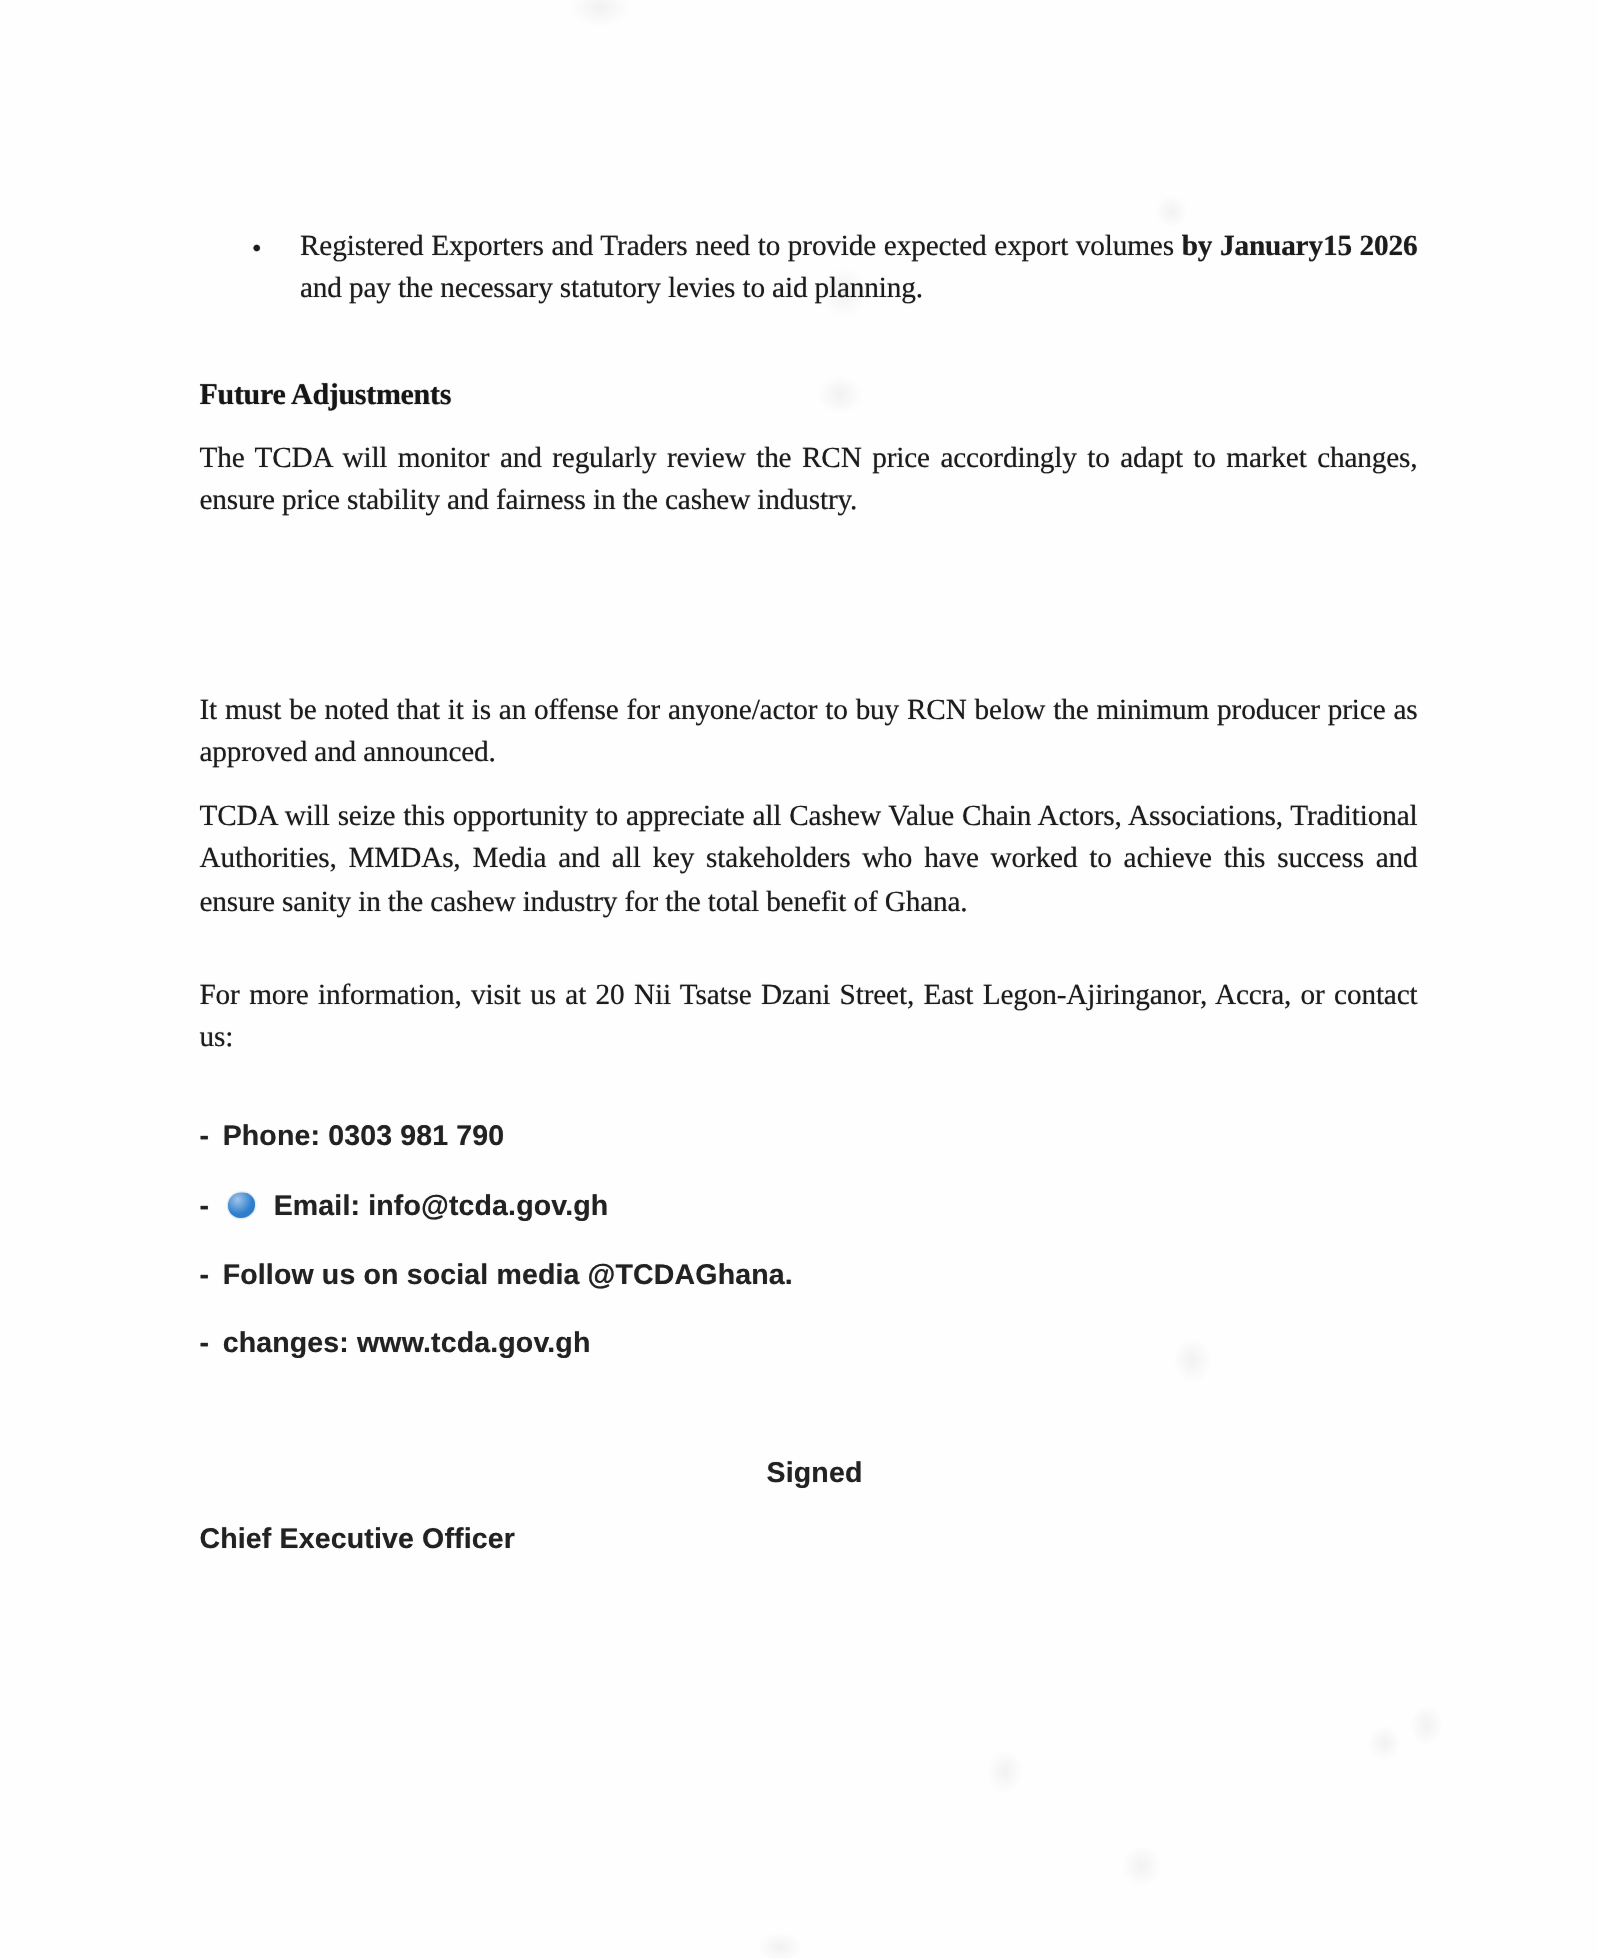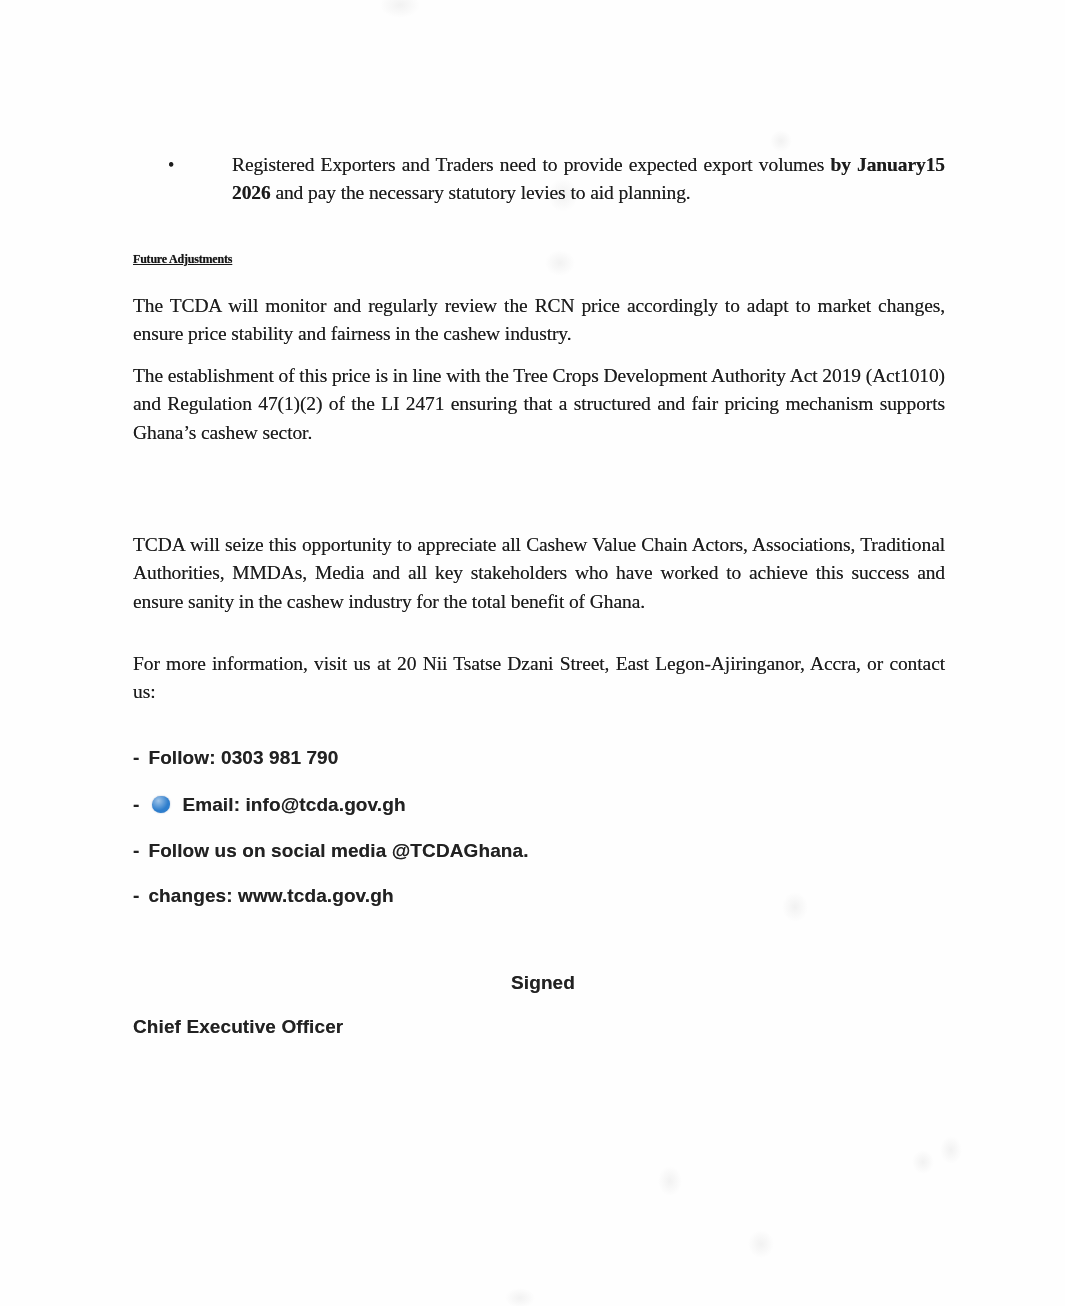--- a/index.html
+++ b/index.html
@@ -33,31 +33,30 @@
     text-shadow: 0 0 0.6px rgba(10,10,10,0.6);
     color: #1c1c1c;
   }
   .serif-block p { margin: 0; }
   .bullet-item { display: flex; padding-left: 35px; box-sizing: border-box; }
   .bullet-marker {
     width: 32px; flex: 0 0 32px;
     font-size: 18px;
     text-align: left;
   }
-  .bullet-text { flex: 1; text-align: justify; margin-left: 32px; }
+  .bullet-text { flex: 1; text-align: justify; }
   .doc-heading {
     position: absolute;
     left: 133px;
     width: 812px;
-    font-size: 12px;
+    font-size: 20px;
     font-weight: bold;
     letter-spacing: -0.2px;
     text-shadow: 0 0 0.7px rgba(10,10,10,0.65);
     color: #161616;
-    text-decoration: underline;
   }
   .sans-line {
     position: absolute;
     left: 133px;
     width: 820px;
     font-family: "Liberation Sans", "DejaVu Sans", sans-serif;
     font-size: 19px;
     font-weight: 600;
     letter-spacing: 0.1px;
     color: #222;
@@ -97,35 +96,35 @@
     <span class="bullet-marker">•</span>
     <span class="bullet-text"><span>Registered Exporters and Traders need to provide expected export volumes </span><b>by January15 2026</b><span> and pay the necessary statutory levies to aid planning.</span></span>
   </div>
 
   <div class="doc-heading" style="top:252px;">Future Adjustments</div>
 
   <div class="serif-block" style="top:292px;">
     <p>The TCDA will monitor and regularly review the RCN price accordingly to adapt to market changes, ensure price stability and fairness in the cashew industry.</p>
   </div>
 
-  <div class="serif-block" style="top:362px;">
-    <p>The establishment of this price is in line with the Tree Crops Development Authority Act 2019 (Act1010) and Regulation 47(1)(2) of the LI 2471 ensuring that a structured and fair pricing mechanism supports Ghana’s cashew sector.</p>
+
+  <div class="serif-block" style="top:460px;">
+    <p>It must be noted that it is an offense for anyone/actor to buy RCN below the minimum producer price as approved and announced.</p>
   </div>
-
 
   <div class="serif-block" style="top:531px;">
     <p>TCDA will seize this opportunity to appreciate all Cashew Value Chain Actors, Associations, Traditional Authorities, MMDAs, Media and all key stakeholders who have worked to achieve this success and ensure sanity in the cashew industry for the total benefit of Ghana.</p>
   </div>
 
   <div class="serif-block" style="top:650px;">
     <p>For more information, visit us at 20 Nii Tsatse Dzani Street, East Legon-Ajiringanor, Accra, or contact us:</p>
   </div>
 
   <div class="sans-line" style="top:747px;">
-    <span class="dash">-</span><span>Follow: </span><span class="value-bold">0303 981 790</span>
+    <span class="dash">-</span><span>Phone: </span><span class="value-bold">0303 981 790</span>
   </div>
 
   <div class="sans-line" style="top:840px;">
     <span class="dash">-</span><span>Follow us on social media @TCDAGhana.</span>
   </div>
 
   <div class="sans-line" style="top:794px;">
     <span class="dash">-</span><span class="email-dot" style="background-color: rgb(46, 126, 205);"></span><span>Email: </span><span>info@tcda.gov.gh</span>
   </div>
 

